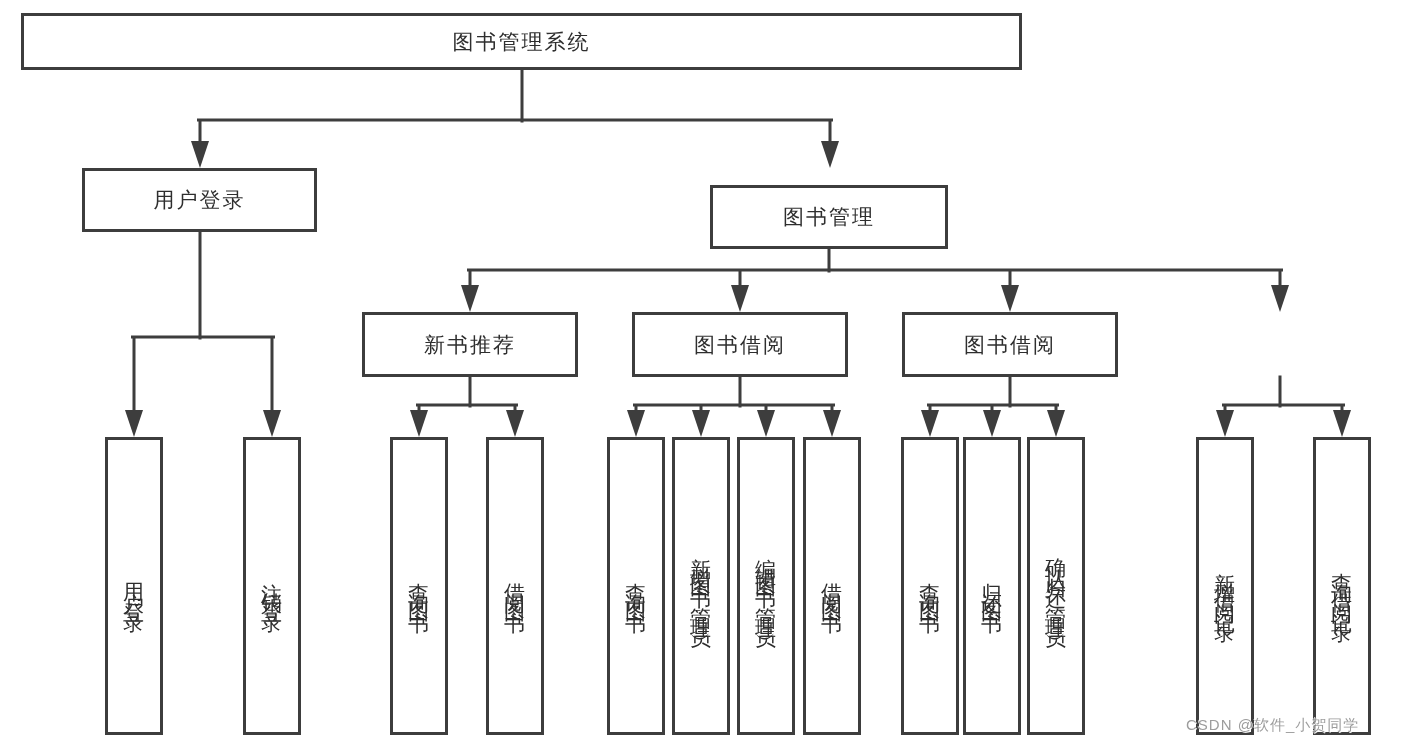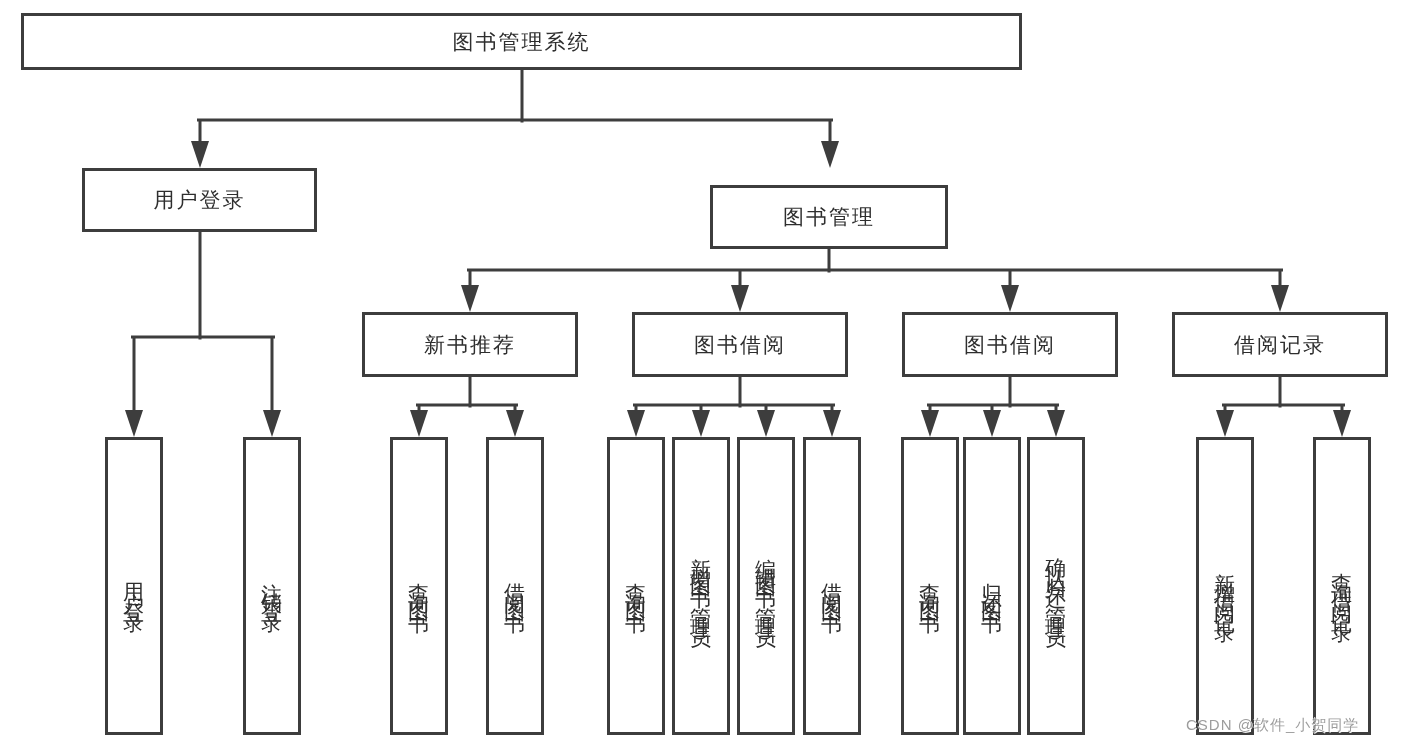--- a/index.html
+++ b/index.html
@@ -117,23 +117,20 @@
 
   <div class="hbox" style="left:362px;top:312px;width:216px;height:65px;">
     <span>新书推荐</span>
   </div>
   <div class="hbox" style="left:632px;top:312px;width:216px;height:65px;">
     <span>图书借阅</span>
   </div>
   <div class="hbox" style="left:902px;top:312px;width:216px;height:65px;">
     <span>图书借阅</span>
   </div>
-  <div class="hbox" style="left:1172px;top:312px;width:216px;height:65px;">
-    <span>借阅记录</span>
-  </div>
 
   <div class="leaf" style="left:105px;">
     <span class="vlabel">用户登录</span>
   </div>
   <div class="leaf" style="left:243px;">
     <span class="vlabel">注销登录</span>
   </div>
   <div class="leaf" style="left:390px;">
     <span class="vlabel">查询图书</span>
   </div>

